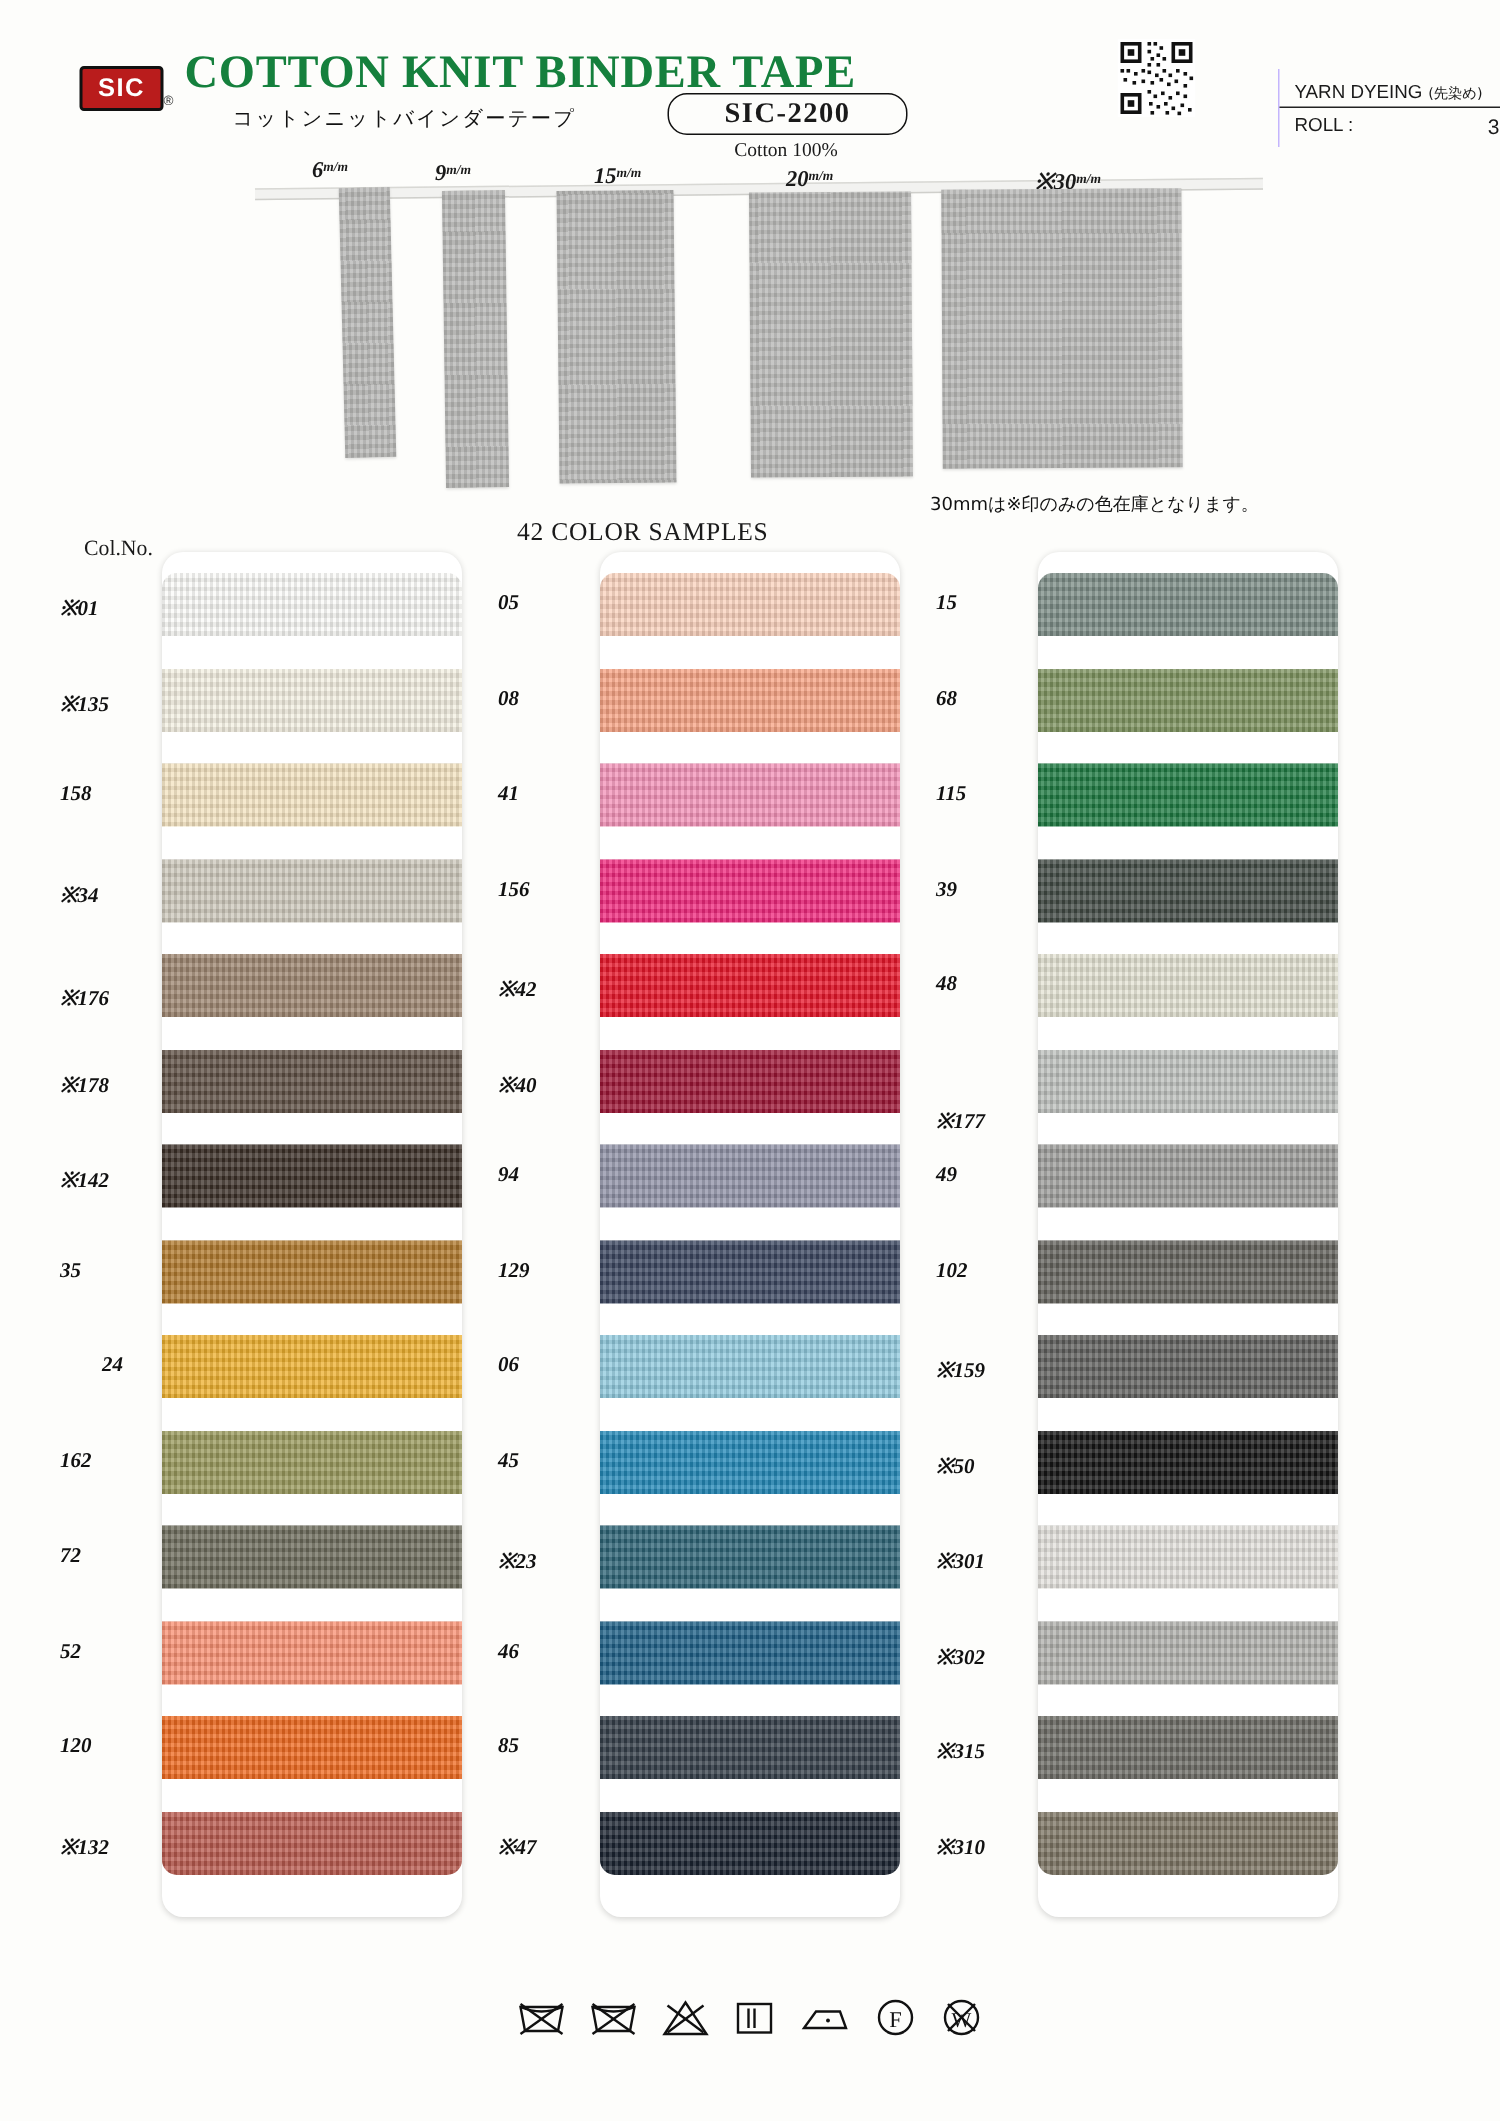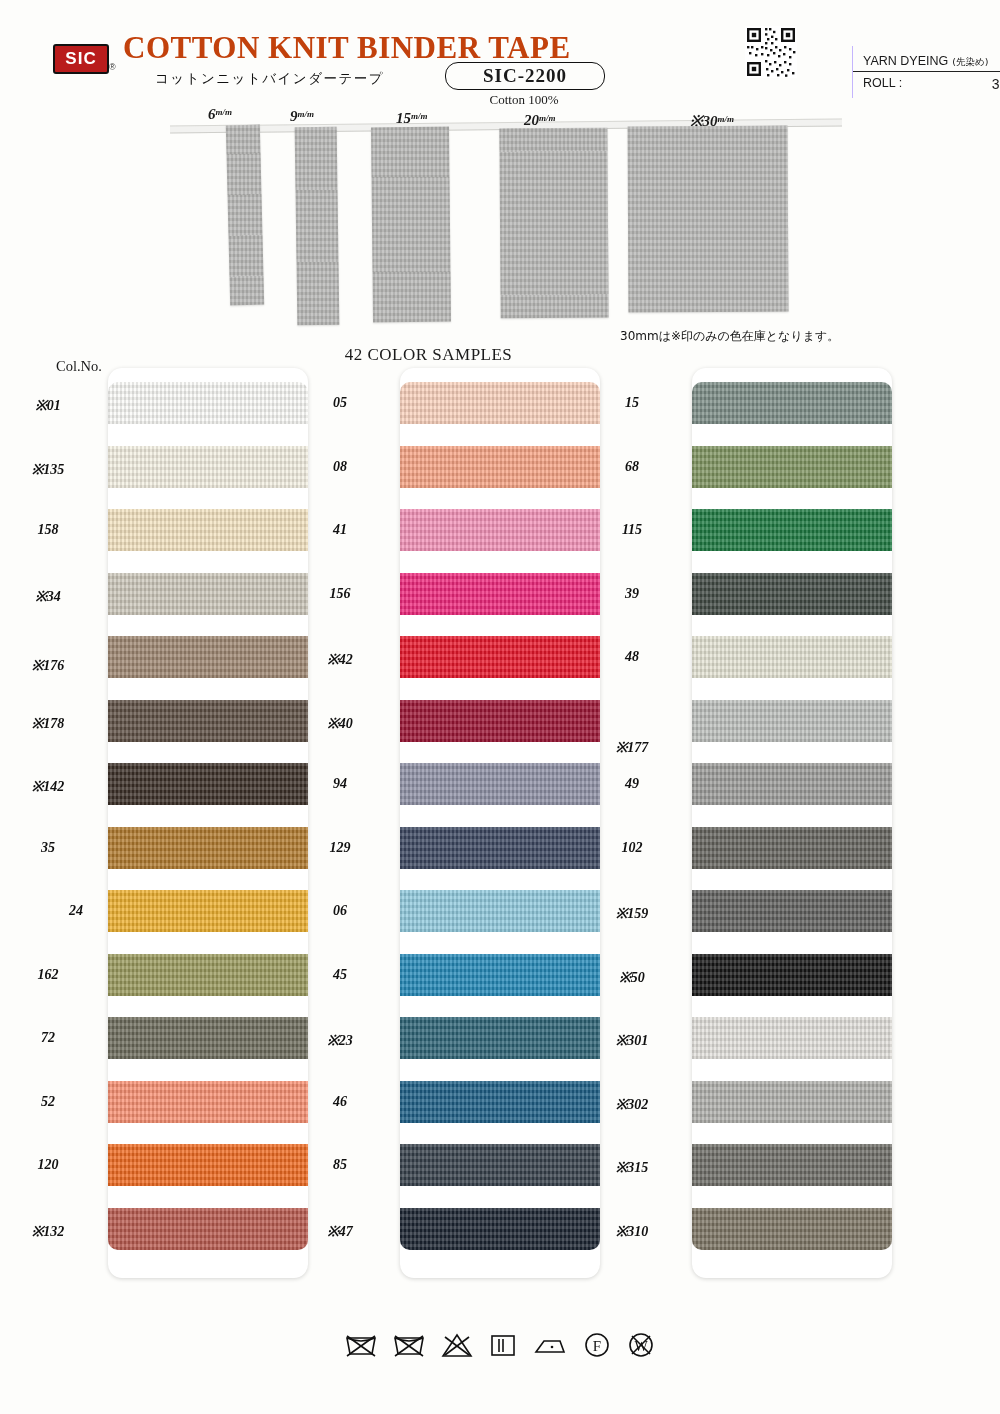--- a/index.html
+++ b/index.html
@@ -50,21 +50,21 @@
     color: #333;
     font-family: "Liberation Sans", sans-serif;
   }
   .title-main {
     position: absolute;
     left: 78px; top: 8px;
     font-family: "Liberation Serif", serif;
     font-weight: bold;
     font-size: 31px;
     letter-spacing: 0.5px;
-    color: #c2410c;
+    color: #15803d;
   }
   .title-jp {
     position: absolute;
     left: 110px; top: 48px;
     font-family: "DejaVu Sans", sans-serif;
     font-size: 13.5px;
     letter-spacing: 1.5px;
     color: #111;
   }
   .code-box {
@@ -213,26 +213,27 @@
     background-image:
       repeating-linear-gradient(90deg, rgba(0,0,0,0.09) 0 2px, rgba(255,255,255,0.13) 2px 4px),
       repeating-linear-gradient(0deg, rgba(0,0,0,0.07) 0 3px, rgba(255,255,255,0.13) 3px 6px);
   }
   .swatch.first { border-radius: 10px 10px 0 0; }
   .swatch.last { border-radius: 0 0 10px 10px; }
   .swatch-no {
     position: absolute;
     left: -108px;
     width: 96px;
-    text-align: center;
+    text-align: left;
     font-family: "Liberation Serif", serif;
     font-weight: bold;
     font-style: italic;
     font-size: 14px;
     color: #111;
+    padding-left: 40px;
   }
 
   
   .care {
     position: absolute;
     left: 0; top: 1330px;
     width: 1000px;
     text-align: center;
   }
   .care svg { vertical-align: middle; margin: 0 5px; }

